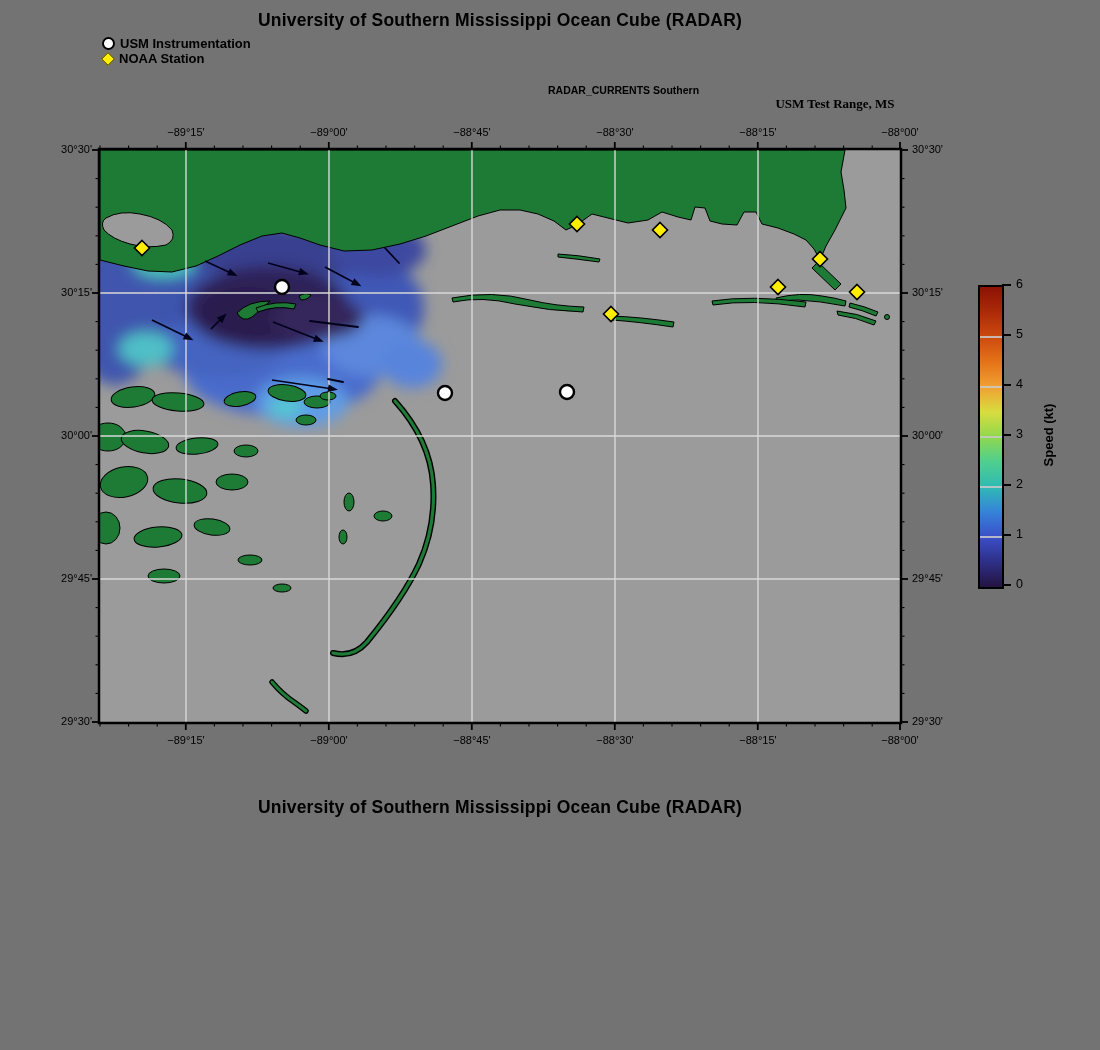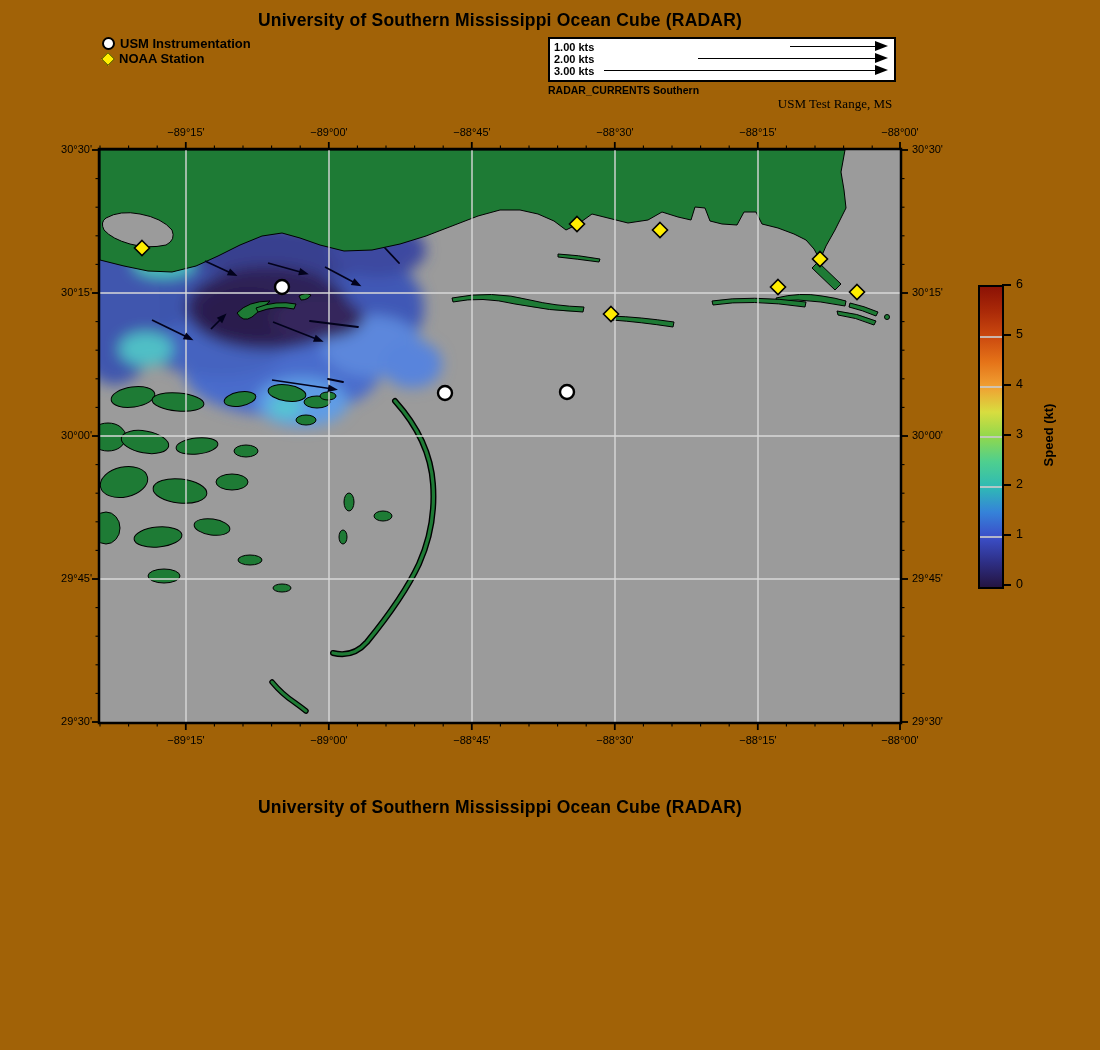--- a/index.html
+++ b/index.html
@@ -1,25 +1,25 @@
 <!DOCTYPE html>
 <html><head>
 <meta charset="utf-8">
 <style>
   html,body{margin:0;padding:0;background:#ffffff;}
-  .stage{position:relative;width:1100px;height:1050px;background:#a16207;overflow:hidden;
+  .stage{position:relative;width:1100px;height:1050px;background:#737373;overflow:hidden;
          font-family:"Liberation Sans",sans-serif;color:#000;}
   .title-top,.title-bottom{position:absolute;left:0;width:1000px;text-align:center;
          font-size:17.5px;font-weight:bold;letter-spacing:0.2px;}
   .title-top{top:10px;}
   .title-bottom{top:797px;}
   .subtitle{position:absolute;left:0;top:99px;width:1000px;text-align:center;
          font-family:"Liberation Serif",serif;font-size:17px;font-weight:bold;}
   .region-label{position:absolute;left:740px;top:96px;width:190px;text-align:center;
-         font-family:"Liberation Serif",serif;font-size:13px;font-weight:normal;}
+         font-family:"Liberation Serif",serif;font-size:13px;font-weight:bold;}
   .legend{position:absolute;left:102px;top:36px;}
   .legend-row{display:flex;align-items:center;height:15px;}
   .legend-icon-circle{width:9px;height:9px;border:2.6px solid #000;border-radius:50%;
          background:#fff;margin-right:5px;flex:none;}
   .legend-icon-diamond{width:10px;height:10px;border:1.6px solid #000;background:#ffee00;
          transform:rotate(45deg) scale(0.82);margin-right:5px;flex:none;}
   .legend-label{font-size:13px;font-weight:bold;white-space:nowrap;}
   .scalebox{position:absolute;left:548px;top:37px;width:344px;height:39px;
          border:2.2px solid #000;background:#fff;padding-top:2px;}
   .scale-row{position:relative;height:12px;}
@@ -51,37 +51,20 @@
       <div class="legend-row">
         <div class="legend-icon-circle"></div>
         <div class="legend-label">USM Instrumentation</div>
       </div>
       <div class="legend-row">
         <div class="legend-icon-diamond"></div>
         <div class="legend-label">NOAA Station</div>
       </div>
     </div>
 
-  <div class="scalebox" id="scalebox">
-      <div class="scale-row">
-        <div class="scale-label">1.00 kts</div>
-        <div class="scale-line" style="right: 18px; width: 86px;"></div>
-        <div class="scale-head" style="right: 6px;"></div>
-      </div>
-      <div class="scale-row">
-        <div class="scale-label">2.00 kts</div>
-        <div class="scale-line" style="right: 18px; width: 178px;"></div>
-        <div class="scale-head" style="right: 6px;"></div>
-      </div>
-      <div class="scale-row">
-        <div class="scale-label">3.00 kts</div>
-        <div class="scale-line" style="right: 18px; width: 272px;"></div>
-        <div class="scale-head" style="right: 6px;"></div>
-      </div>
-    </div>
   <div class="scale-caption">RADAR_CURRENTS Southern</div>
 
   <div class="region-label">USM Test Range, MS</div>
 
   <svg id="map-svg" width="1100" height="1050" viewBox="0 0 1100 1050">
     <defs>
       <clipPath id="mapclip">
           <rect x="100" y="150" width="800" height="572"></rect>
         </clipPath>
       <filter id="blur" x="-30%" y="-30%" width="160%" height="160%">

